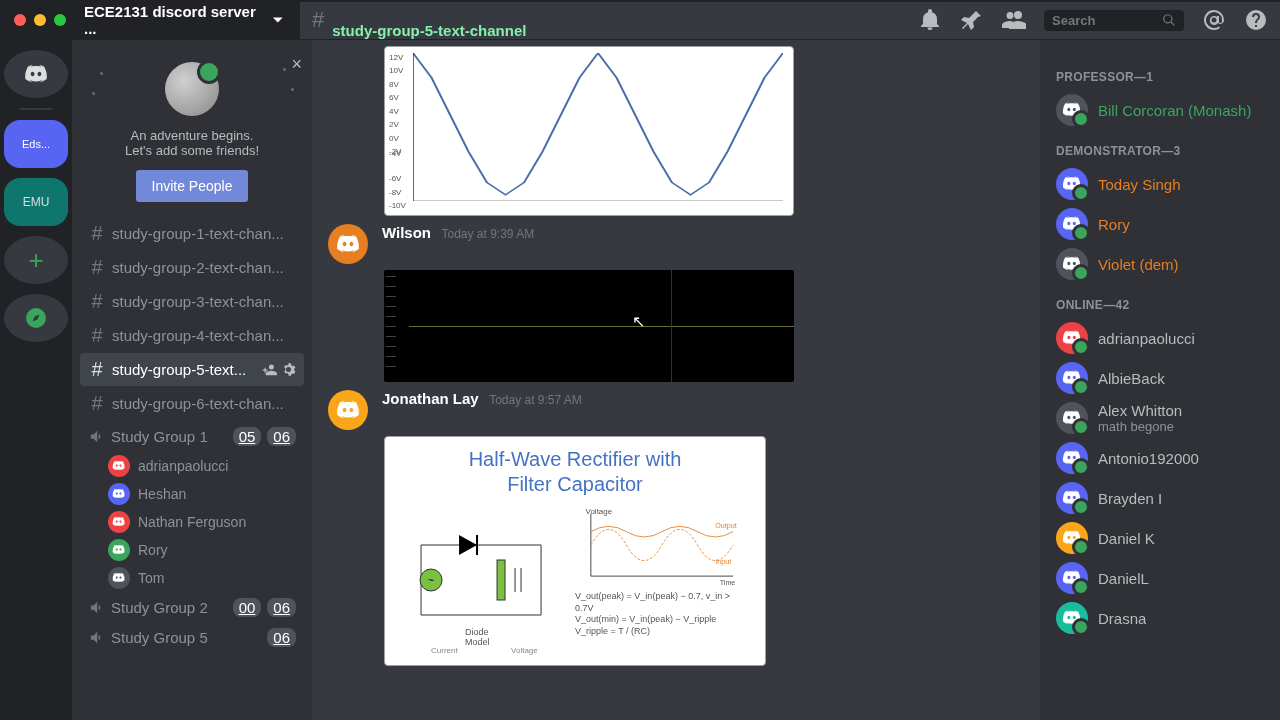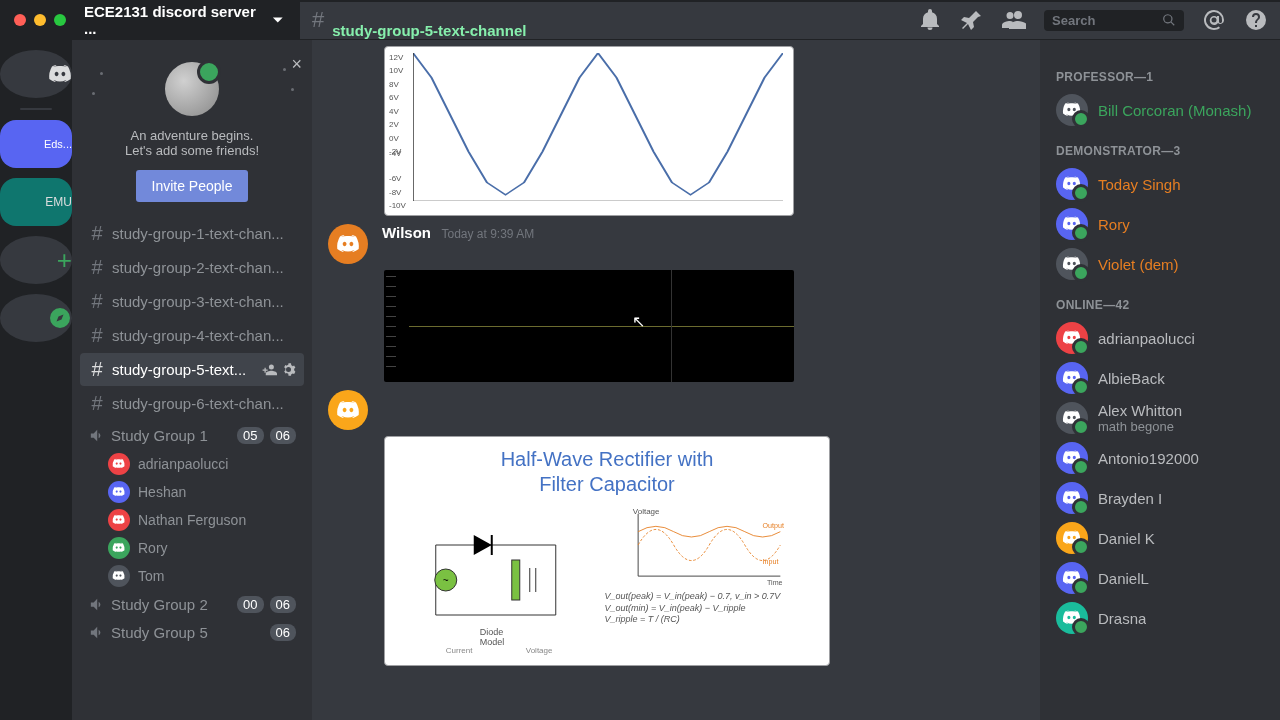--- a/index.html
+++ b/index.html
@@ -22,21 +22,21 @@
 .channel-header .hash { color: #72767d; margin-right: 8px; font-size: 22px; font-weight: 400; }
 .channel-header .cname { color: #86efac; font-size: 15px; margin-top: 20px; }
 .toolbar-icons { margin-left: auto; display: flex; align-items: center; gap: 18px; color: #b9bbbe; justify-content: flex-end; }
 .search-box { background: #202225; border-radius: 4px; padding: 3px 8px; display: flex; align-items: center; width: 140px; font-size: 13px; color: #72767d; }
 .search-box .sicon { margin-left: auto; }
 
 .main { flex: 1; display: flex; overflow: hidden; }
 
 
 .server-rail { width: 72px; background: #202225; display: flex; flex-direction: column; align-items: center; padding-top: 10px; gap: 10px; }
-.pill { width: 72px; height: 48px; border-radius: 50%; background: #36393f; display: flex; align-items: center; justify-content: flex-end; color: #dcddde; font-size: 12px; font-weight: 500; }
+.pill { width: 64px; height: 48px; border-radius: 50%; background: #36393f; display: flex; align-items: center; justify-content: center; color: #dcddde; font-size: 12px; font-weight: 500; }
 .pill.logo { background: #36393f; }
 .pill.blue { background: #5865f2; border-radius: 16px; color: #fff; font-size: 11px; }
 .pill.emu { background: #0f766e; border-radius: 16px; }
 .pill.add { color: #3ba55d; font-size: 26px; }
 .pill.compass { color: #3ba55d; }
 
 
 .channel-list { width: 240px; background: #2f3136; display: flex; flex-direction: column; overflow-y: auto; }
 .invite-card { margin: 14px 10px; position: relative; text-align: center; color: #b9bbbe; font-size: 13px; }
 .invite-card .close { position: absolute; top: 0; right: 0; color: #b9bbbe; font-size: 18px; cursor: pointer; }
@@ -45,35 +45,35 @@
 .orb::after { content:""; position:absolute; top:-2px; right:-2px; width:18px; height:18px; background:#3ba55d; border-radius:50%; border:3px solid #2f3136;}
 .dot { position:absolute; width:3px; height:3px; background:#6a6d73; border-radius:50%; }
 .invite-btn { margin-top: 12px; background: #7289da; color: #fff; padding: 8px 16px; border: none; border-radius: 3px; font-size: 14px; font-weight: 500; cursor: pointer; }
 
 .chan-item { display: flex; align-items: center; padding: 5px 8px; margin: 1px 8px; border-radius: 4px; color: #8e9297; font-size: 15px; cursor: pointer; gap: 6px; }
 .chan-item.selected { background: #40444b; color: #fff; }
 .chan-item .hash, .chan-item .spk { font-size: 20px; width: 18px; text-align: center; color: #72767d; }
 .chan-item.selected .hash { color: #dcddde; }
 .chan-item .label { white-space: nowrap; overflow: hidden; text-overflow: ellipsis; flex: 1; }
 .chan-item .act-icons { display: flex; gap: 4px; font-size: 13px; color: #b9bbbe; }
-.badge { background: #4f545c; color: #fff; font-size: 13px; border-radius: 8px; padding: 1px 6px; }
+.badge { background: #4f545c; color: #fff; font-size: 15px; border-radius: 8px; padding: 1px 6px; text-decoration: underline; }
 .vmember { display: flex; align-items: center; gap: 8px; padding: 3px 8px 3px 36px; color: #8e9297; font-size: 14px; }
 .vmember .av { width: 22px; height: 22px; border-radius: 50%; }
 
 
 .chat { flex: 1; background: #36393f; display: flex; flex-direction: column; overflow-y: auto; padding: 0 16px; }
 .divider { display: flex; align-items: center; margin: 14px 0; gap: 8px; }
 .divider .line { flex: 1; height: 1px; background: #a33a3a; }
 .divider .date { color: #b55454; font-size: 12px; font-weight: 600; }
 .new-pill { background: #ed4245; color: #fff; font-size: 10px; font-weight: 700; padding: 2px 6px; border-radius: 4px; }
 .msg { display: flex; gap: 14px; margin: 8px 0 6px; }
 .msg .av { width: 40px; height: 40px; border-radius: 50%; flex-shrink: 0; }
 .msg .who { color: #fff; font-weight: 600; font-size: 15px; }
 .msg .ts { color: #72767d; font-size: 12px; margin-left: 6px; font-weight: 400; }
-.rectifier { background:#fff; color:#333; padding:10px 16px; border:1px solid #9fa0a3; border-radius:4px; width:446px; margin-left:56px; }
+.rectifier { background:#fff; color:#333; padding:10px 16px; border:1px solid #9fa0a3; border-radius:4px; width:382px; margin-left:56px; }
 .rectifier .title{ color:#4472c4; font-size:20px; text-align:center; line-height:1.25; }
 
 
 .members { width: 240px; background: #2f3136; padding: 16px 8px; overflow-y: auto; font-size: 15px; }
 .role-header { color: #8e9297; font-size: 12px; font-weight: 600; letter-spacing: .3px; margin: 14px 8px 6px; text-transform: uppercase; }
 .member { display: flex; align-items: center; gap: 10px; padding: 4px 8px; border-radius: 4px; cursor: pointer; }
 .member .av { width: 32px; height: 32px; border-radius: 50%; position: relative; flex-shrink:0;}
 .member .av::after { content:""; position:absolute; bottom:-2px; right:-2px; width:12px; height:12px; border-radius:50%; background:#3ba55d; border:3px solid #2f3136; }
 .member .nm { white-space: nowrap; overflow: hidden; text-overflow: ellipsis; }
 .member .sub { font-size: 13px; color: #8e9297; }
@@ -376,20 +376,22 @@
           <div style="position: absolute; left: 2px; top: 76px; width: 10px; height: 1px; background: rgb(68, 68, 68);"></div>
           <div style="position: absolute; left: 2px; top: 86px; width: 10px; height: 1px; background: rgb(68, 68, 68);"></div>
           <div style="position: absolute; left: 2px; top: 96px; width: 10px; height: 1px; background: rgb(68, 68, 68);"></div>
         </div>
         <div class="msg">
           <div class="av av-yellow">
             <svg>
               <use href="#i-discord"></use>
             </svg>
           </div>
+    <div><span class="who">Jonathan Lay</span>
+    <span class="ts">Today at 9:57 AM</span></div>
         </div>
         <div class="rectifier">
           <div class="title">Half-Wave Rectifier with<br>Filter Capacitor</div>
       <div style="display:flex;gap:14px;margin-top:8px">
         <div style="flex:0 0 46%;position:relative;height:150px">
           <svg viewBox="0 0 160 150" style="width:100%;height:100%">
             <polyline points="20,40 140,40" stroke="#333" fill="none"></polyline>
             <polyline points="20,110 140,110" stroke="#333" fill="none"></polyline>
             <polyline points="20,40 20,110" stroke="#333" fill="none"></polyline>
             <polyline points="140,40 140,110" stroke="#333" fill="none"></polyline>
@@ -410,21 +412,21 @@
           <svg viewBox="0 0 180 90" style="width:100%;height:80px">
             <text x="4" y="10" font-size="9" fill="#555">Voltage</text>
             <polyline points="10,80 170,80" stroke="#333"></polyline>
                 <polyline points="10,10 10,80" stroke="#333"></polyline>
             <path d="M10 45 Q30 10 50 45 T90 45 T130 45 T170 45" stroke="#e67e22" fill="none" stroke-dasharray="3 2"></path>
             <path d="M10 30 Q30 18 50 30 T90 30 T130 30 T170 30" stroke="#e67e22" fill="none"></path>
             <text x="150" y="26" font-size="8" fill="#e67e22">Output</text>
             <text x="150" y="66" font-size="8" fill="#e67e22">Input</text>
             <text x="155" y="90" font-size="8" fill="#555">Time</text>
           </svg>
-          <div style="font-size:9px;color:#555;font-style:italic;line-height:1.3;margin-top:4px">
+          <div style="font-size:9px;color:#555;line-height:1.3;margin-top:4px">
             <div>V_out(peak) = V_in(peak) − 0.7,   v_in &gt; 0.7V</div>
                 <div>V_out(min) = V_in(peak) − V_ripple</div>
                 <div>V_ripple = T / (RC)</div>
           </div>
         </div>
       </div>
         </div>
       </div>
   </div>
 

